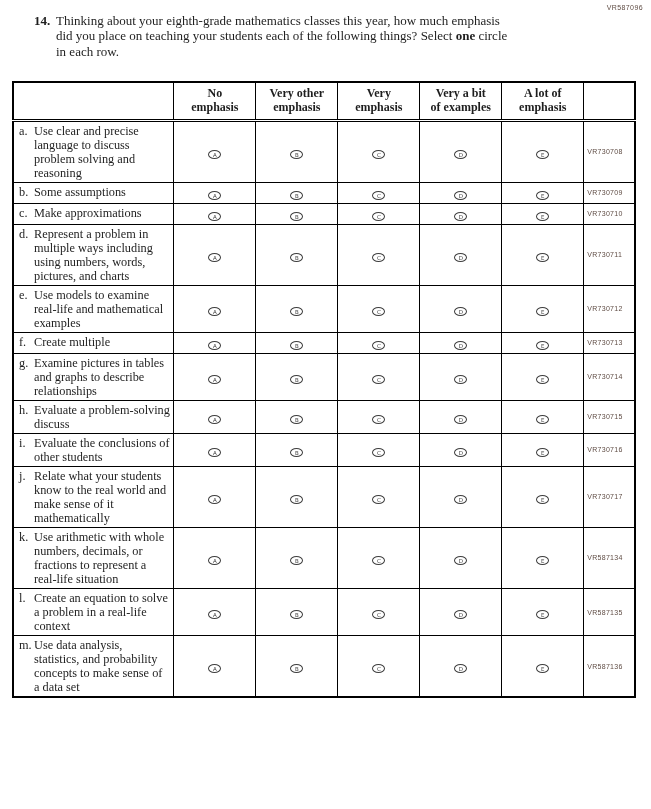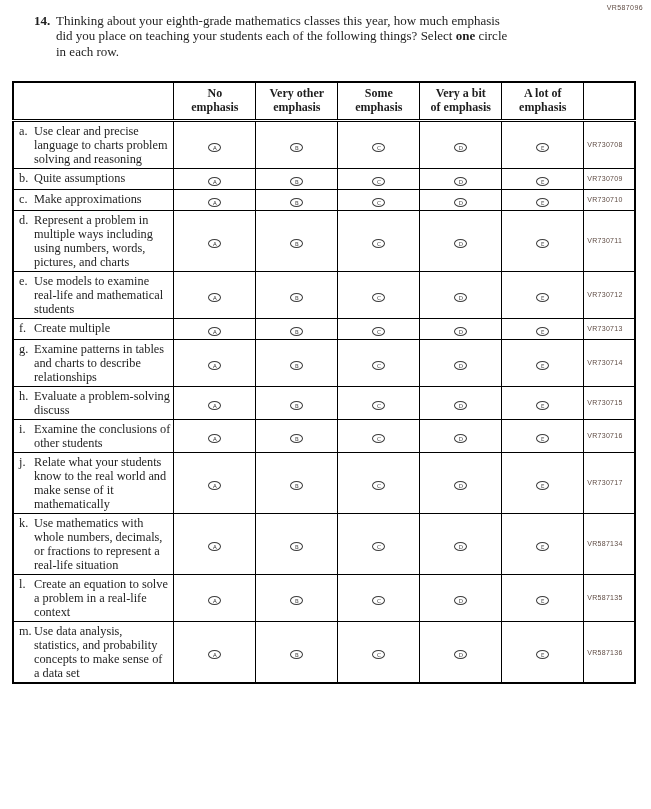--- a/index.html
+++ b/index.html
@@ -97,55 +97,55 @@
         <th></th>
         <th>
           <div>No</div>
           <div>emphasis</div>
         </th>
         <th>
           <div>Very other</div>
           <div>emphasis</div>
         </th>
         <th>
-          <div>Some</div>
+          <div>Very</div>
           <div>emphasis</div>
         </th>
         <th>
           <div>Very a bit</div>
-          <div>of emphasis</div>
+          <div>of examples</div>
         </th>
         <th>
           <div>A lot of</div>
           <div>emphasis</div>
         </th>
         <th></th>
       </tr>
     </thead>
     <tbody>
   <tr>
     <td class="item">
       <div class="item-inner">
         <span class="item-letter">a.</span>
-        <span class="item-text">Use clear and precise language to charts problem solving and reasoning</span>
+        <span class="item-text">Use clear and precise language to discuss problem solving and reasoning</span>
       </div>
     </td>
     <td class="opt"><span class="bubble">A</span></td>
     <td class="opt"><span class="bubble">B</span></td>
     <td class="opt"><span class="bubble">C</span></td>
     <td class="opt"><span class="bubble">D</span></td>
     <td class="opt"><span class="bubble">E</span></td>
     <td class="code">VR730708</td>
   </tr>
 
   <tr>
     <td class="item">
       <div class="item-inner">
         <span class="item-letter">b.</span>
-        <span class="item-text">Quite assumptions</span>
+        <span class="item-text">Some assumptions</span>
       </div>
     </td>
     <td class="opt"><span class="bubble">A</span></td>
     <td class="opt"><span class="bubble">B</span></td>
     <td class="opt"><span class="bubble">C</span></td>
     <td class="opt"><span class="bubble">D</span></td>
     <td class="opt"><span class="bubble">E</span></td>
     <td class="code">VR730709</td>
   </tr>
 
@@ -176,21 +176,21 @@
     <td class="opt"><span class="bubble">C</span></td>
     <td class="opt"><span class="bubble">D</span></td>
     <td class="opt"><span class="bubble">E</span></td>
     <td class="code">VR730711</td>
   </tr>
 
   <tr>
     <td class="item">
       <div class="item-inner">
         <span class="item-letter">e.</span>
-        <span class="item-text">Use models to examine real-life and mathematical students</span>
+        <span class="item-text">Use models to examine real-life and mathematical examples</span>
       </div>
     </td>
     <td class="opt"><span class="bubble">A</span></td>
     <td class="opt"><span class="bubble">B</span></td>
     <td class="opt"><span class="bubble">C</span></td>
     <td class="opt"><span class="bubble">D</span></td>
     <td class="opt"><span class="bubble">E</span></td>
     <td class="code">VR730712</td>
   </tr>
 
@@ -206,21 +206,21 @@
     <td class="opt"><span class="bubble">C</span></td>
     <td class="opt"><span class="bubble">D</span></td>
     <td class="opt"><span class="bubble">E</span></td>
     <td class="code">VR730713</td>
   </tr>
 
   <tr>
     <td class="item">
       <div class="item-inner">
         <span class="item-letter">g.</span>
-        <span class="item-text">Examine patterns in tables and charts to describe relationships</span>
+        <span class="item-text">Examine pictures in tables and graphs to describe relationships</span>
       </div>
     </td>
     <td class="opt"><span class="bubble">A</span></td>
     <td class="opt"><span class="bubble">B</span></td>
     <td class="opt"><span class="bubble">C</span></td>
     <td class="opt"><span class="bubble">D</span></td>
     <td class="opt"><span class="bubble">E</span></td>
     <td class="code">VR730714</td>
   </tr>
 
@@ -236,21 +236,21 @@
     <td class="opt"><span class="bubble">C</span></td>
     <td class="opt"><span class="bubble">D</span></td>
     <td class="opt"><span class="bubble">E</span></td>
     <td class="code">VR730715</td>
   </tr>
 
   <tr>
     <td class="item">
       <div class="item-inner">
         <span class="item-letter">i.</span>
-        <span class="item-text">Examine the conclusions of other students</span>
+        <span class="item-text">Evaluate the conclusions of other students</span>
       </div>
     </td>
     <td class="opt"><span class="bubble">A</span></td>
     <td class="opt"><span class="bubble">B</span></td>
     <td class="opt"><span class="bubble">C</span></td>
     <td class="opt"><span class="bubble">D</span></td>
     <td class="opt"><span class="bubble">E</span></td>
     <td class="code">VR730716</td>
   </tr>
 
@@ -266,21 +266,21 @@
     <td class="opt"><span class="bubble">C</span></td>
     <td class="opt"><span class="bubble">D</span></td>
     <td class="opt"><span class="bubble">E</span></td>
     <td class="code">VR730717</td>
   </tr>
 
   <tr>
     <td class="item">
       <div class="item-inner">
         <span class="item-letter">k.</span>
-        <span class="item-text">Use mathematics with whole numbers, decimals, or fractions to represent a real-life situation</span>
+        <span class="item-text">Use arithmetic with whole numbers, decimals, or fractions to represent a real-life situation</span>
       </div>
     </td>
     <td class="opt"><span class="bubble">A</span></td>
     <td class="opt"><span class="bubble">B</span></td>
     <td class="opt"><span class="bubble">C</span></td>
     <td class="opt"><span class="bubble">D</span></td>
     <td class="opt"><span class="bubble">E</span></td>
     <td class="code">VR587134</td>
   </tr>
 

